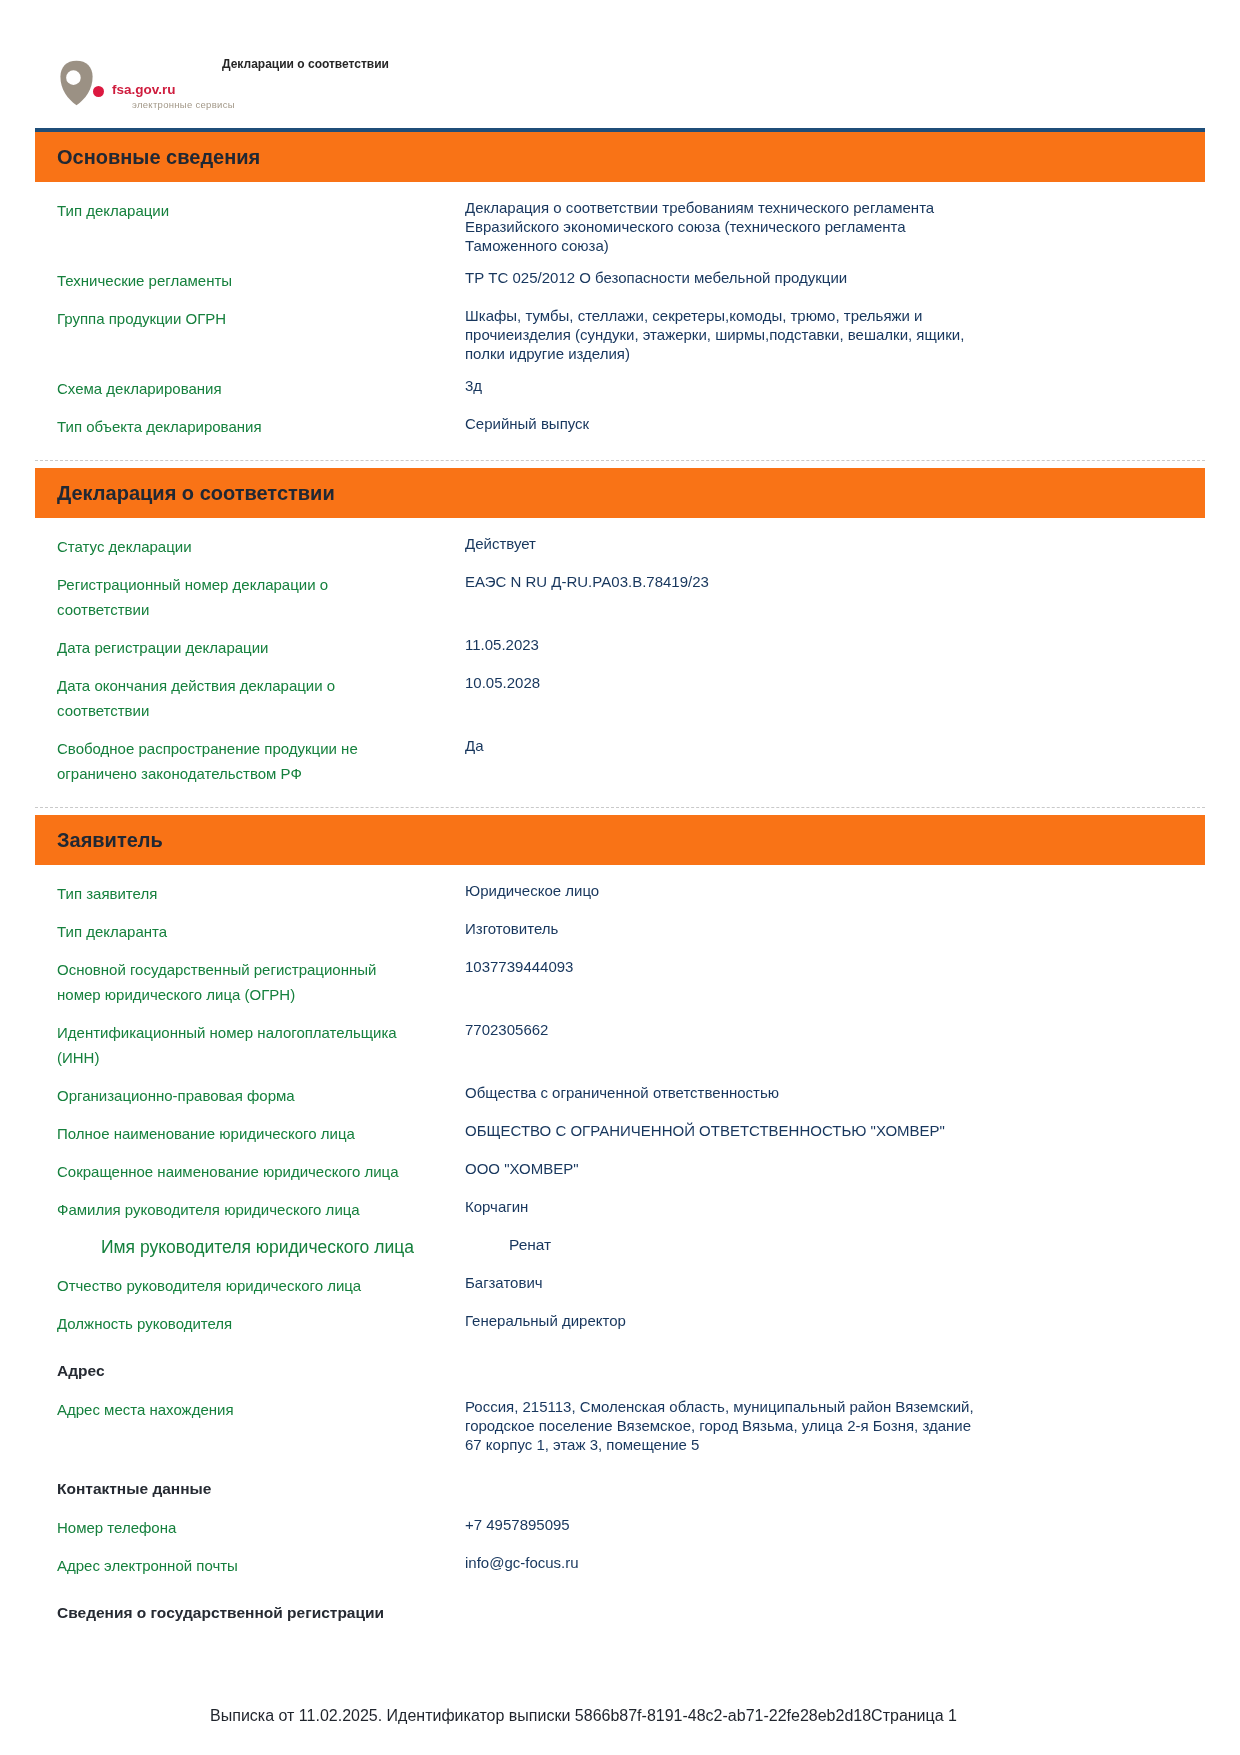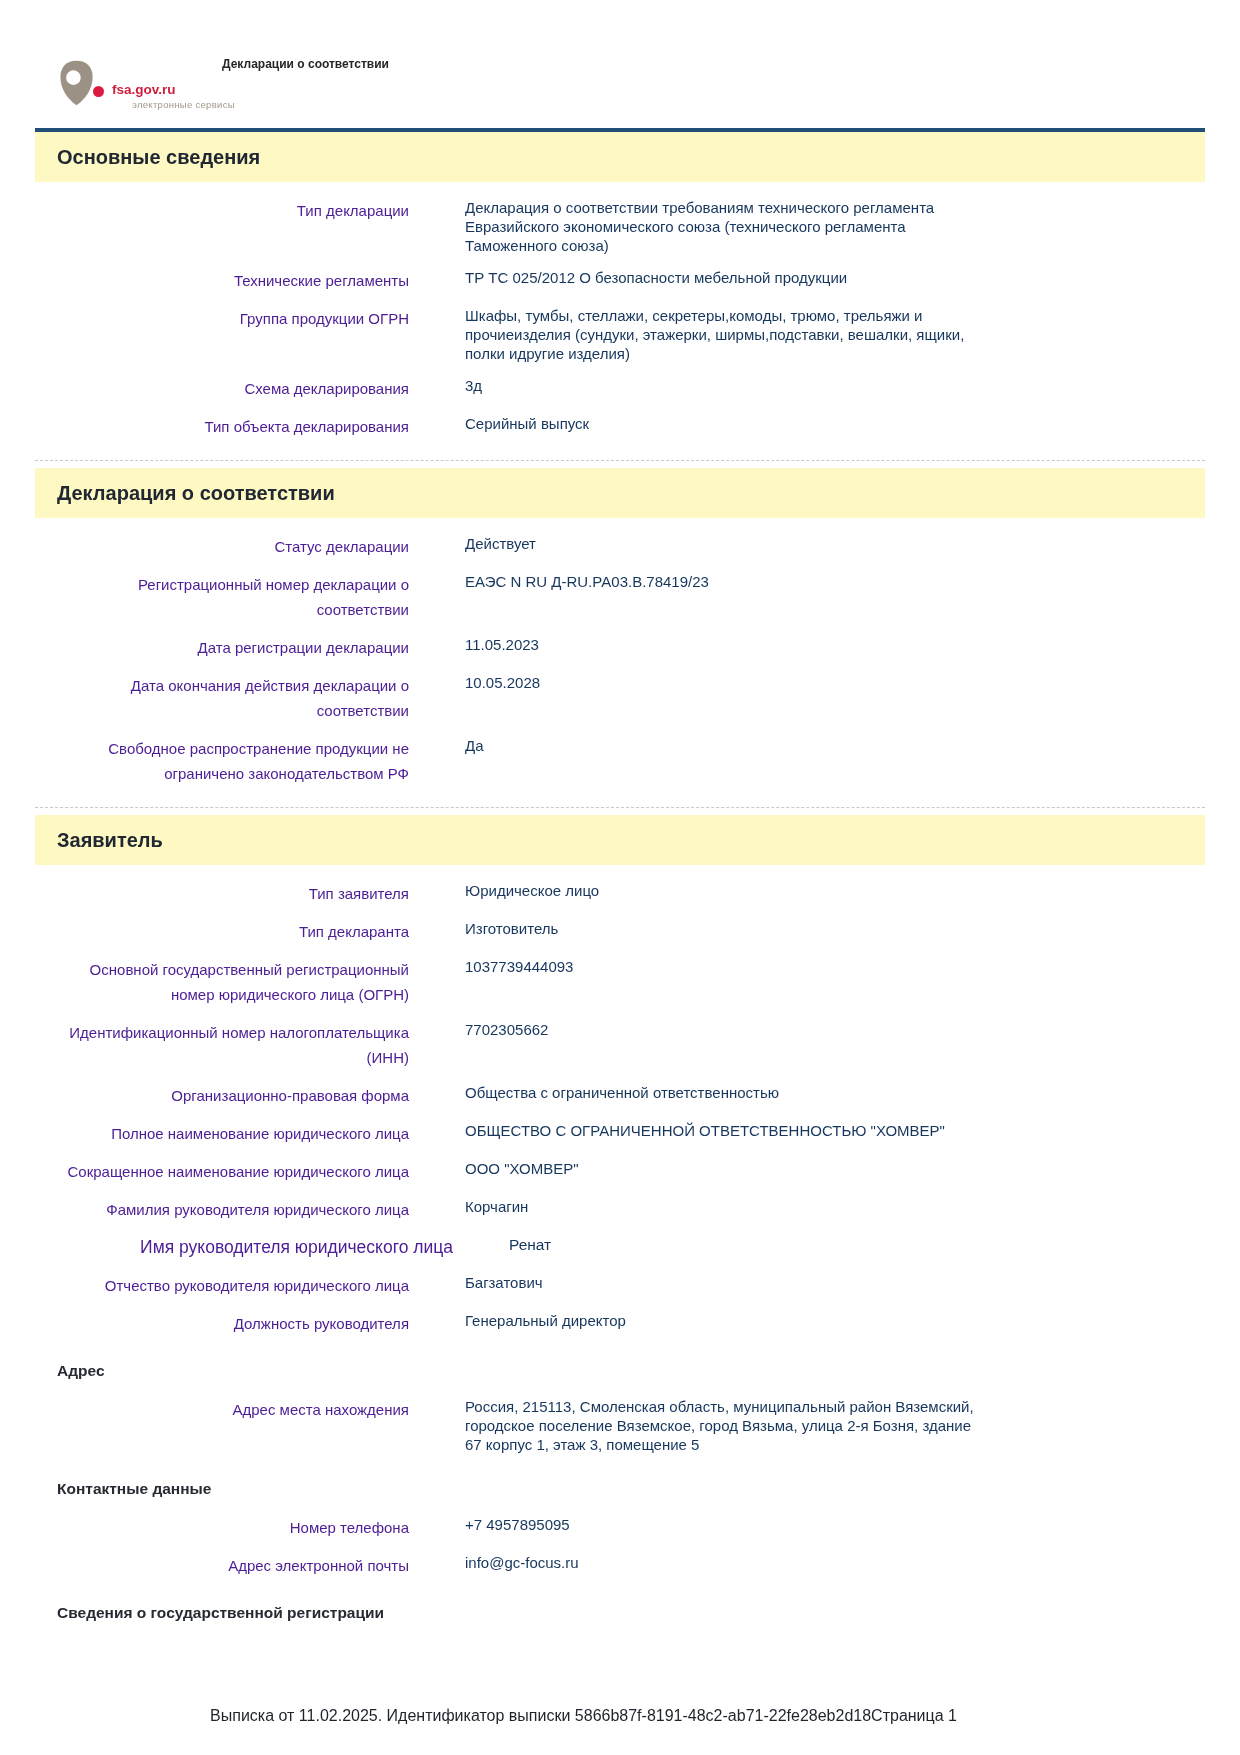--- a/index.html
+++ b/index.html
@@ -27,33 +27,32 @@
     font-size: 9.5px; color: #A29888; letter-spacing: 0.3px; margin-left: 20px;
   }
   .page-title {
     position: absolute; left: 222px; top: 57px;
     font-size: 12px; font-weight: bold; color: #262626;
   }
   
   .content { margin: 0 35px; }
   .top-rule { border-top: 4px solid #1F4E79; }
   .section-bar {
-    background: #fef9c3; height: 50px;
+    background: #f97316; height: 50px;
     display: flex; align-items: center;
     padding-left: 22px; box-sizing: border-box;
     font-size: 20px; font-weight: bold; color: #212833;
   }
   .section-sep { border-top: 1px dashed #C9C9C9; margin: 3px 0 7px 0; }
   .rows { padding: 16px 0 5px 22px; }
   .row { display: flex; margin-bottom: 13px; }
   .label {
     width: 408px; flex: none; box-sizing: border-box; padding-right: 56px;
-    font-size: 15px; line-height: 25px; color: #4c1d95;
+    font-size: 15px; line-height: 25px; color: #15803d;
     white-space: pre-line;
-    text-align: right;
   }
   .value {
     max-width: 585px;
     font-size: 15px; line-height: 19px; color: #17365D;
     white-space: pre-line;
   }
   .row.large .label { font-size: 17.5px; margin-left: 44px; }
   .row.large .value { font-size: 15.5px; }
   .subheading {
     font-size: 15.5px; font-weight: bold; color: #262B33;

